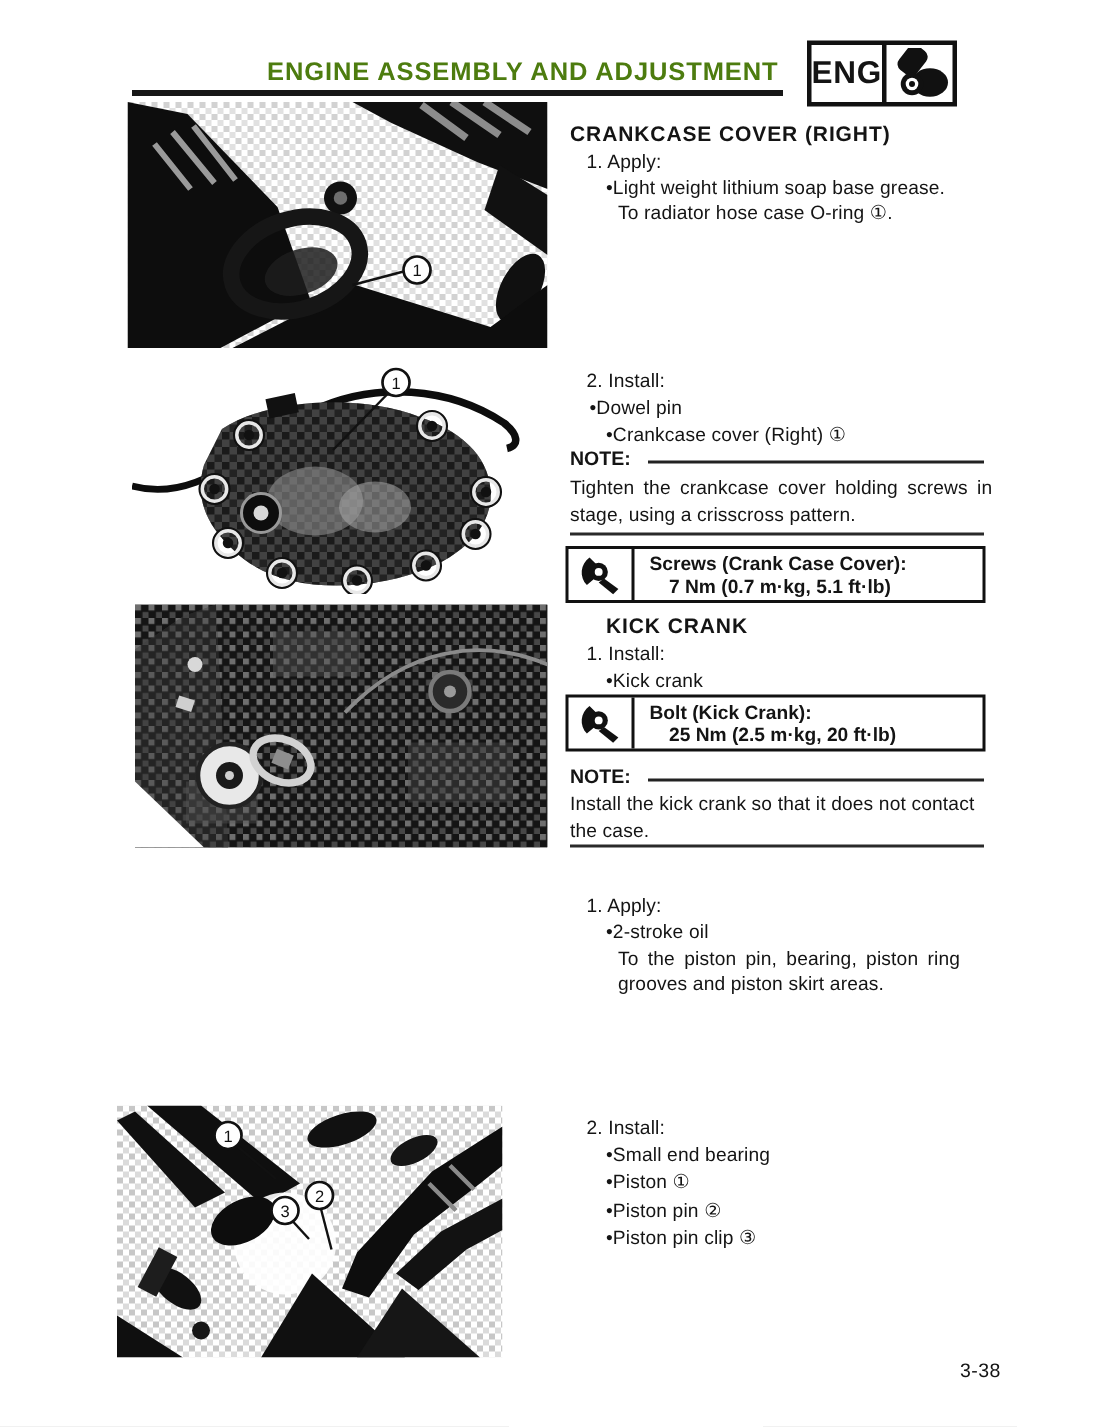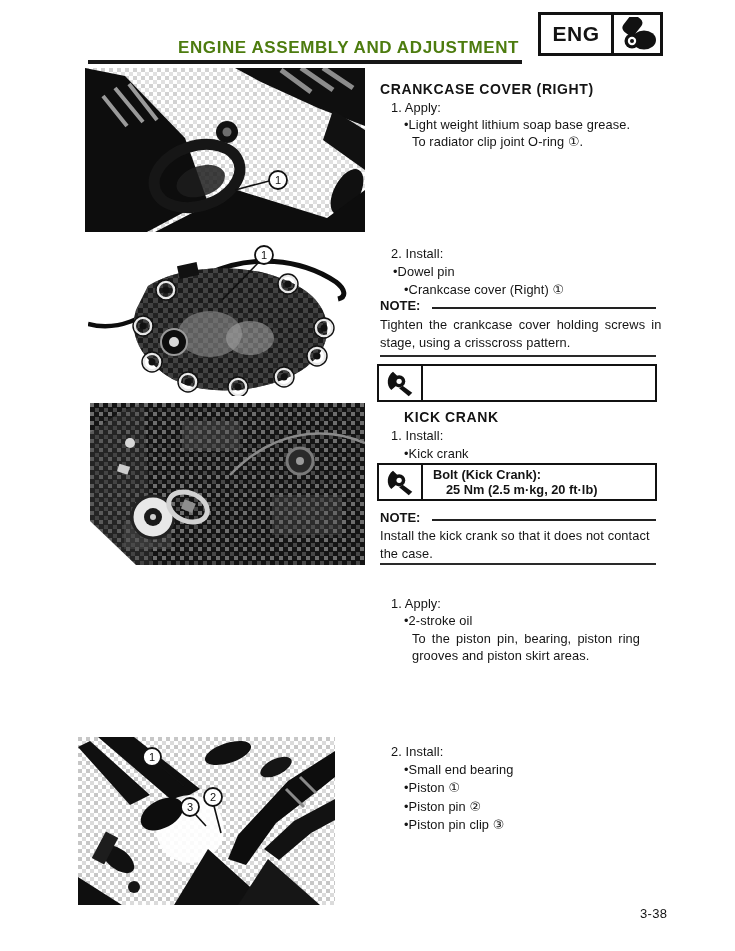--- a/index.html
+++ b/index.html
@@ -70,21 +70,21 @@
         <rect width="9" height="9" fill="#141414"></rect>
         <rect width="4" height="4" fill="#6e6e6e"></rect>
         <rect x="5" y="5" width="4" height="4" fill="#474747"></rect>
       </pattern>
     </defs>
   </svg>
 
   <div class="abs doc-title" style="left:178px; top:38px;">ENGINE ASSEMBLY AND ADJUSTMENT</div>
   <div class="abs title-rule" style="left:88px; top:60px; width:434px;"></div>
 
-  <div class="abs eng-badge" style="left:538px; top:12px; width:125px; height:44px;">
+  <div class="abs eng-badge" style="left:538px; top:27px; width:100px; height:44px;">
     <div class="label-cell">ENG</div>
     <div class="icon-cell">
       <svg width="40" height="34" viewBox="0 0 40 34">
         <rect x="8" y="-2" width="15" height="20" rx="5" transform="rotate(38 15 8)" fill="#111"></rect>
         <ellipse cx="27" cy="23" rx="12" ry="9.5" fill="#111"></ellipse>
         <circle cx="15" cy="24" r="7.5" fill="#111"></circle>
         <circle cx="15" cy="24" r="4.2" fill="#fff"></circle>
         <circle cx="15" cy="24" r="2" fill="#111"></circle>
       </svg>
     </div>
@@ -236,41 +236,45 @@
     </g>
     <g>
       <circle cx="112" cy="70" r="9" fill="#fff" stroke="#111" stroke-width="1.8"></circle>
       <text class="callout-digit" x="112" y="74" text-anchor="middle">3</text>
     </g>
   </svg>
 
   <div class="abs sec-h" style="left:380px; top:81px;">CRANKCASE COVER (RIGHT)</div>
   <div class="abs bl" style="left:391px; top:100px;">1. Apply:</div>
   <div class="abs bl" style="left:404px; top:117px;">•Light weight lithium soap base grease.</div>
-  <div class="abs bl" style="left:412px; top:134px;">To radiator clip joint O-ring ①.</div>
+  <div class="abs bl" style="left:412px; top:134px;">To radiator hose case O-ring ①.</div>
 
   <div class="abs bl" style="left:391px; top:246px;">2. Install:</div>
   <div class="abs bl" style="left:393px; top:264px;">•Dowel pin</div>
   <div class="abs bl" style="left:404px; top:282px;">•Crankcase cover (Right) ①</div>
 
   <div class="abs note-label" style="left:380px; top:298px;">NOTE:</div>
   <div class="abs dash-rule" style="left:432px; top:307px; width:224px;"></div>
   <div class="abs bl just" style="left:380px; top:317px;">Tighten the crankcase cover holding screws in</div>
   <div class="abs bl" style="left:380px; top:335px;">stage, using a crisscross pattern.</div>
   <div class="abs close-rule" style="left:380px; top:355px; width:276px;"></div>
 
   <div class="tbox" style="left:377px; top:364px; width:280px; height:38px;">
     <div class="icon-cell">
       <svg width="28" height="28" viewBox="0 0 32 32">
         <path d="M8,3 C1,8 0,18 6,24 L13,18 C10,16 10,10 13,8 Z" fill="#111"></path>
         <circle cx="15" cy="14" r="7" fill="#111"></circle>
         <circle cx="15" cy="14" r="3" fill="#fff"></circle>
         <path d="M19,19 L30,27 L26,31 L15,22 Z" fill="#111"></path>
       </svg>
     </div>
+    <div class="text-cell">
+      <div class="t1">Screws (Crank Case Cover):</div>
+      <div class="t2">7 Nm (0.7 m·kg, 5.1 ft·lb)</div>
+    </div>
   </div>
 
   <div class="abs sec-h" style="left:380px; top:409px;margin-left:24px;">KICK CRANK</div>
   <div class="abs bl" style="left:391px; top:428px;">1. Install:</div>
   <div class="abs bl" style="left:404px; top:446px;">•Kick crank</div>
 
   <div class="tbox" style="left:377px; top:463px; width:280px; height:38px;">
     <div class="icon-cell">
       <svg width="28" height="28" viewBox="0 0 32 32">
         <path d="M8,3 C1,8 0,18 6,24 L13,18 C10,16 10,10 13,8 Z" fill="#111"></path>

